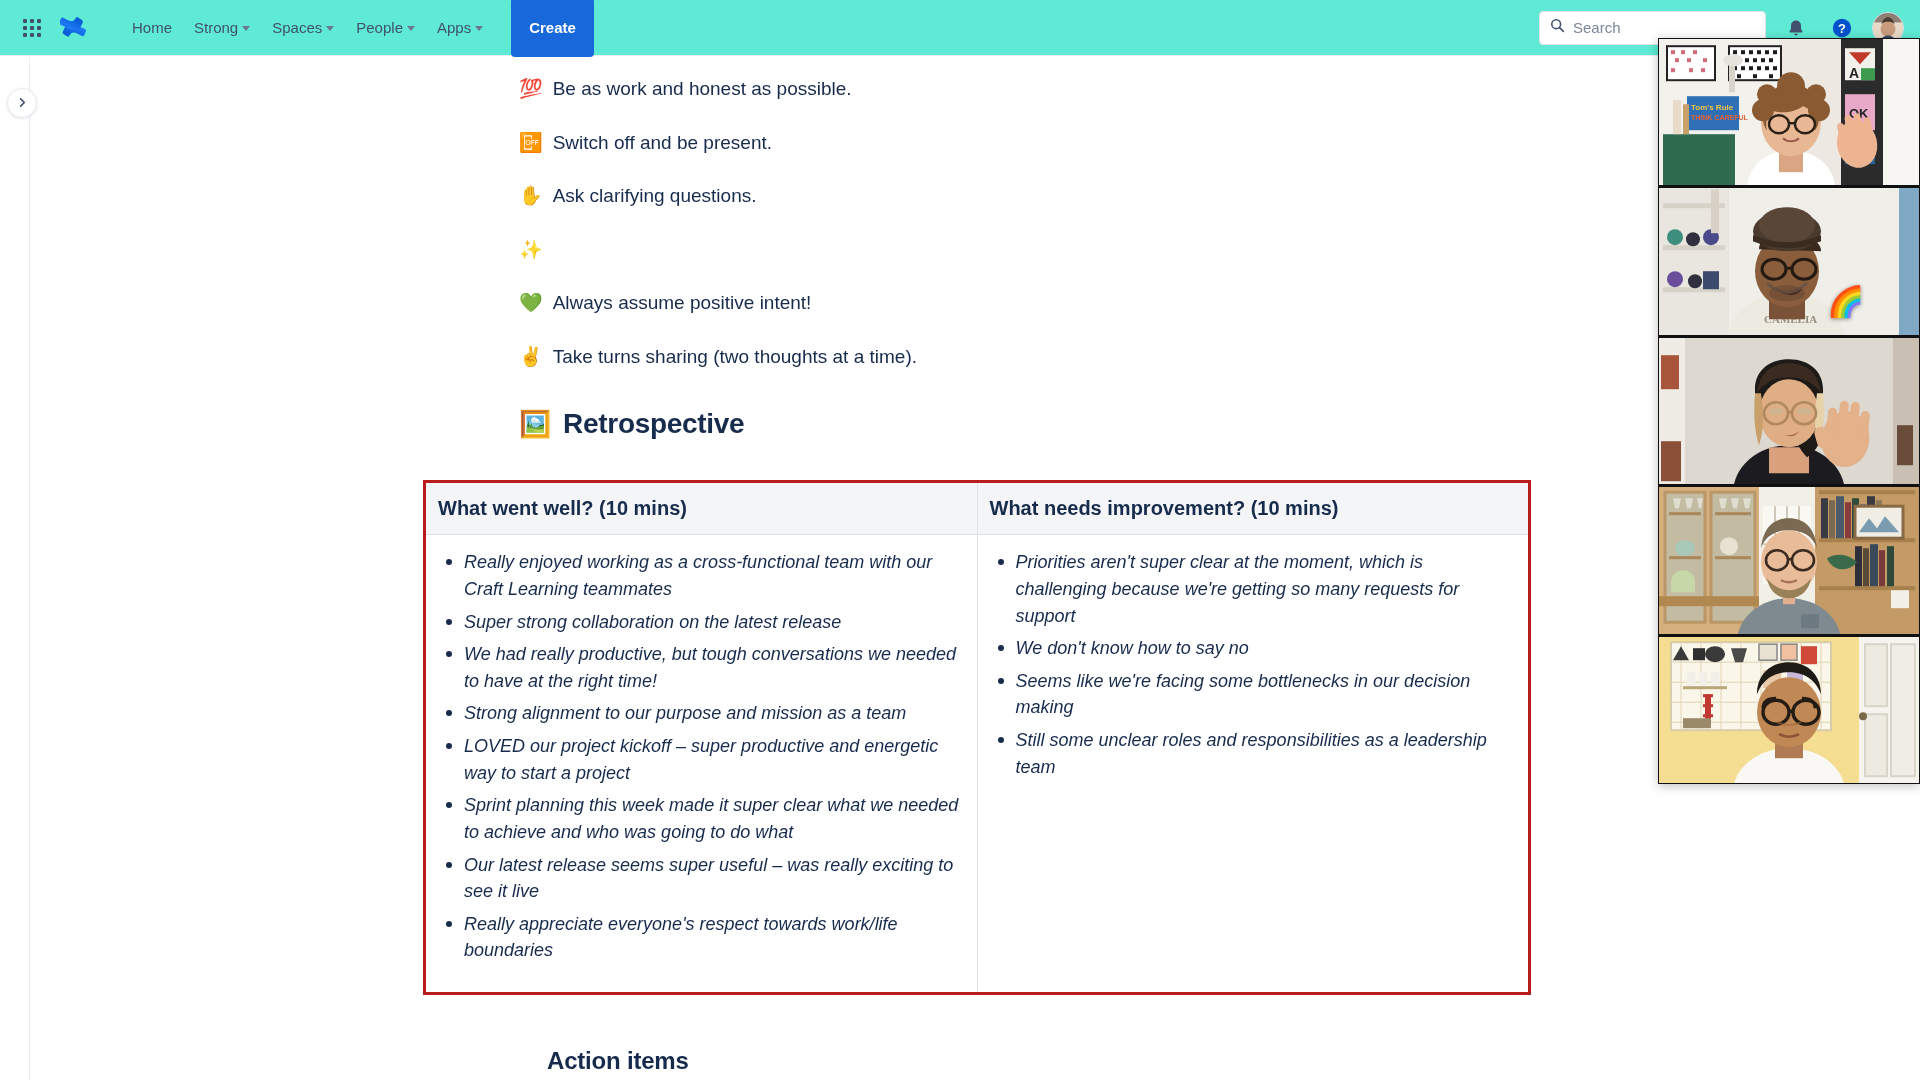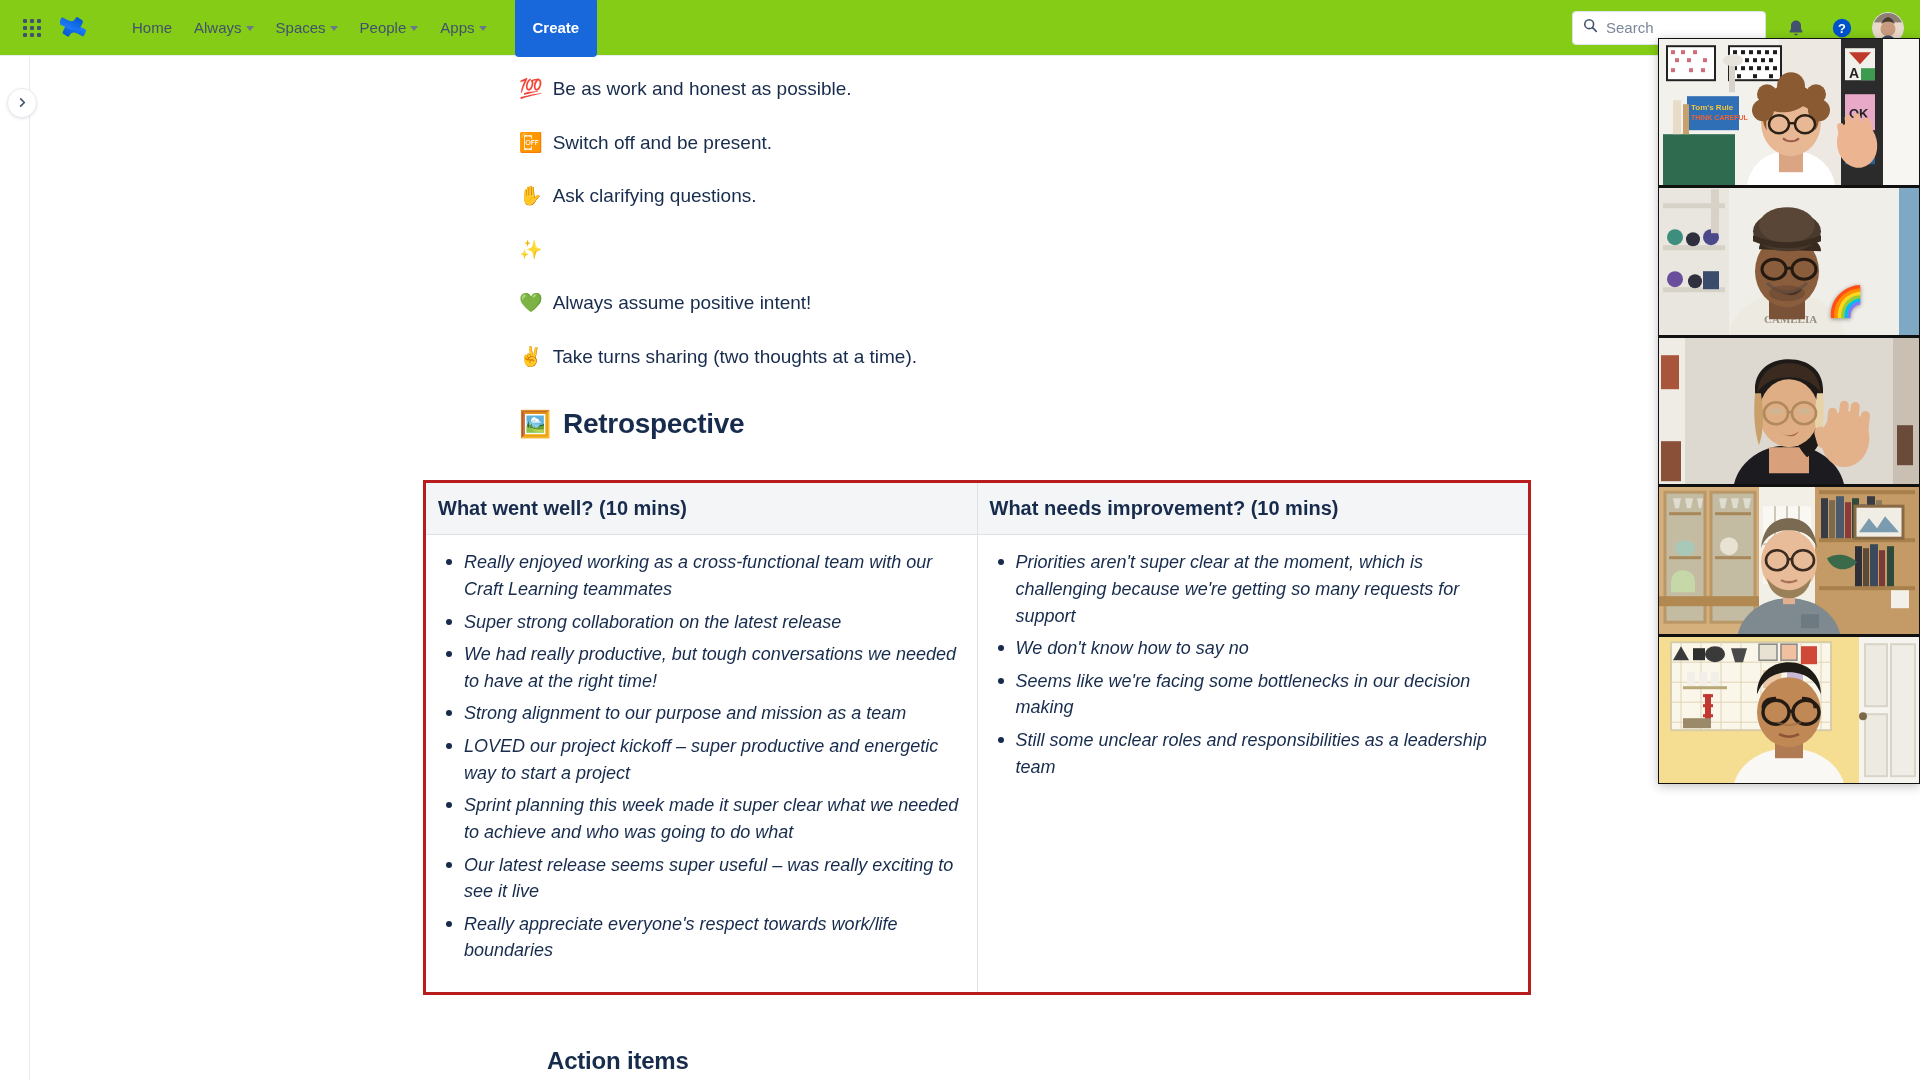--- a/index.html
+++ b/index.html
@@ -9,21 +9,21 @@
     overflow: hidden;
     background: #ffffff;
     font-family: "Liberation Sans", sans-serif;
     color: #172B4D;
   }
 
   
   .topnav {
     position: absolute; top: 0; left: 0;
     width: 1920px; height: 56px;
-    background: #84cc16;
+    background: #5eead4;
     border-bottom: 1px solid #EBECF0;
     display: flex; align-items: center;
     z-index: 20;
   }
   .nav-left { display: flex; align-items: center; padding-left: 16px; gap: 0; }
   .grid-icon {
     width: 32px; height: 32px;
     display: grid; grid-template-columns: repeat(3, 4px);
     grid-template-rows: repeat(3, 4px);
     gap: 3px; align-content: center; justify-content: center;
@@ -50,21 +50,21 @@
     font-size: 15px; font-weight: 600; border: none; border-radius: 4px;
     padding: 21px 18px; cursor: pointer; font-family: inherit;
   }
 
   .nav-right {
     margin-left: auto; display: flex; align-items: center;
     gap: 14px; padding-right: 16px;
   }
   .search-box {
     display: flex; align-items: center; gap: 8px;
-    width: 194px; height: 34px;
+    width: 227px; height: 34px;
     border: 1px solid #DFE1E6; border-radius: 4px;
     padding: 0 10px; background: #fff; cursor: text;
   }
   .search-ph { font-size: 15px; color: #7A869A; }
   .icon-btn {
     width: 32px; height: 32px; display: flex; align-items: center;
     justify-content: center; border-radius: 50%; cursor: pointer;
   }
   .avatar {
     width: 32px; height: 32px; border-radius: 50%;
@@ -210,21 +210,21 @@
         </svg>
       </span>
       <span class="brand-name"></span>
     </div>
 
     <div class="nav-items">
       <div class="nav-item">
         <span>Home</span>
       </div>
       <div class="nav-item">
-        <span>Always</span>
+        <span>Strong</span>
         <span class="chev"></span>
       </div>
       <div class="nav-item">
         <span>Spaces</span>
         <span class="chev"></span>
       </div>
       <div class="nav-item">
         <span>People</span>
         <span class="chev"></span>
       </div>

